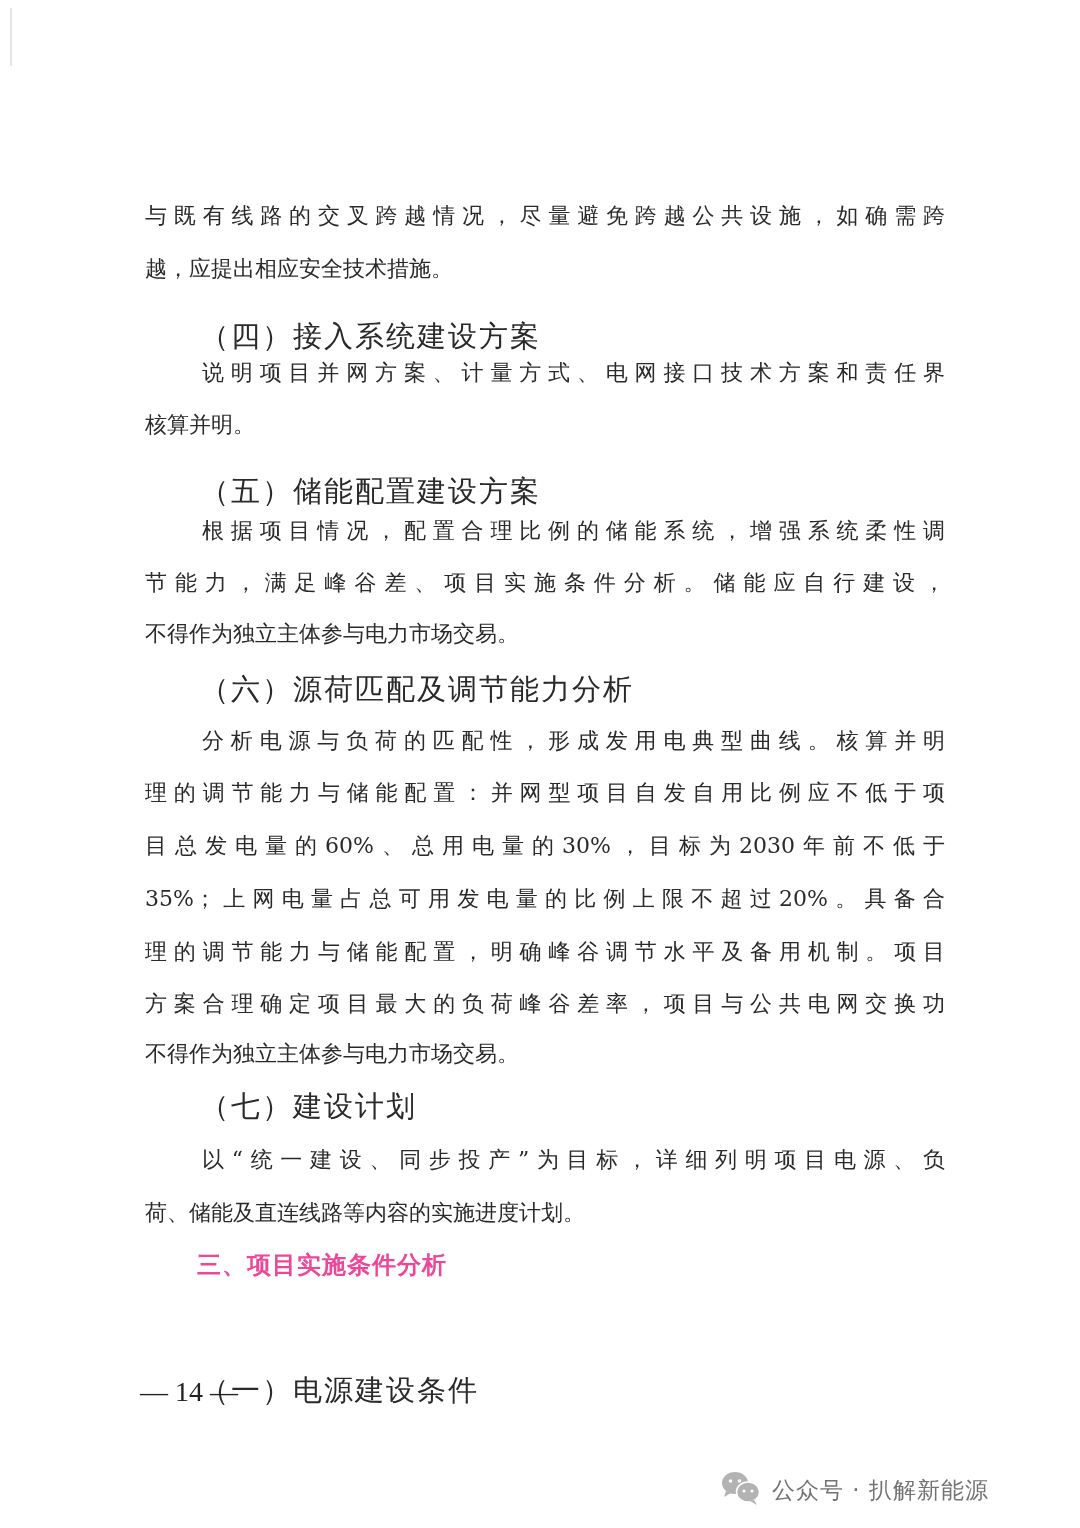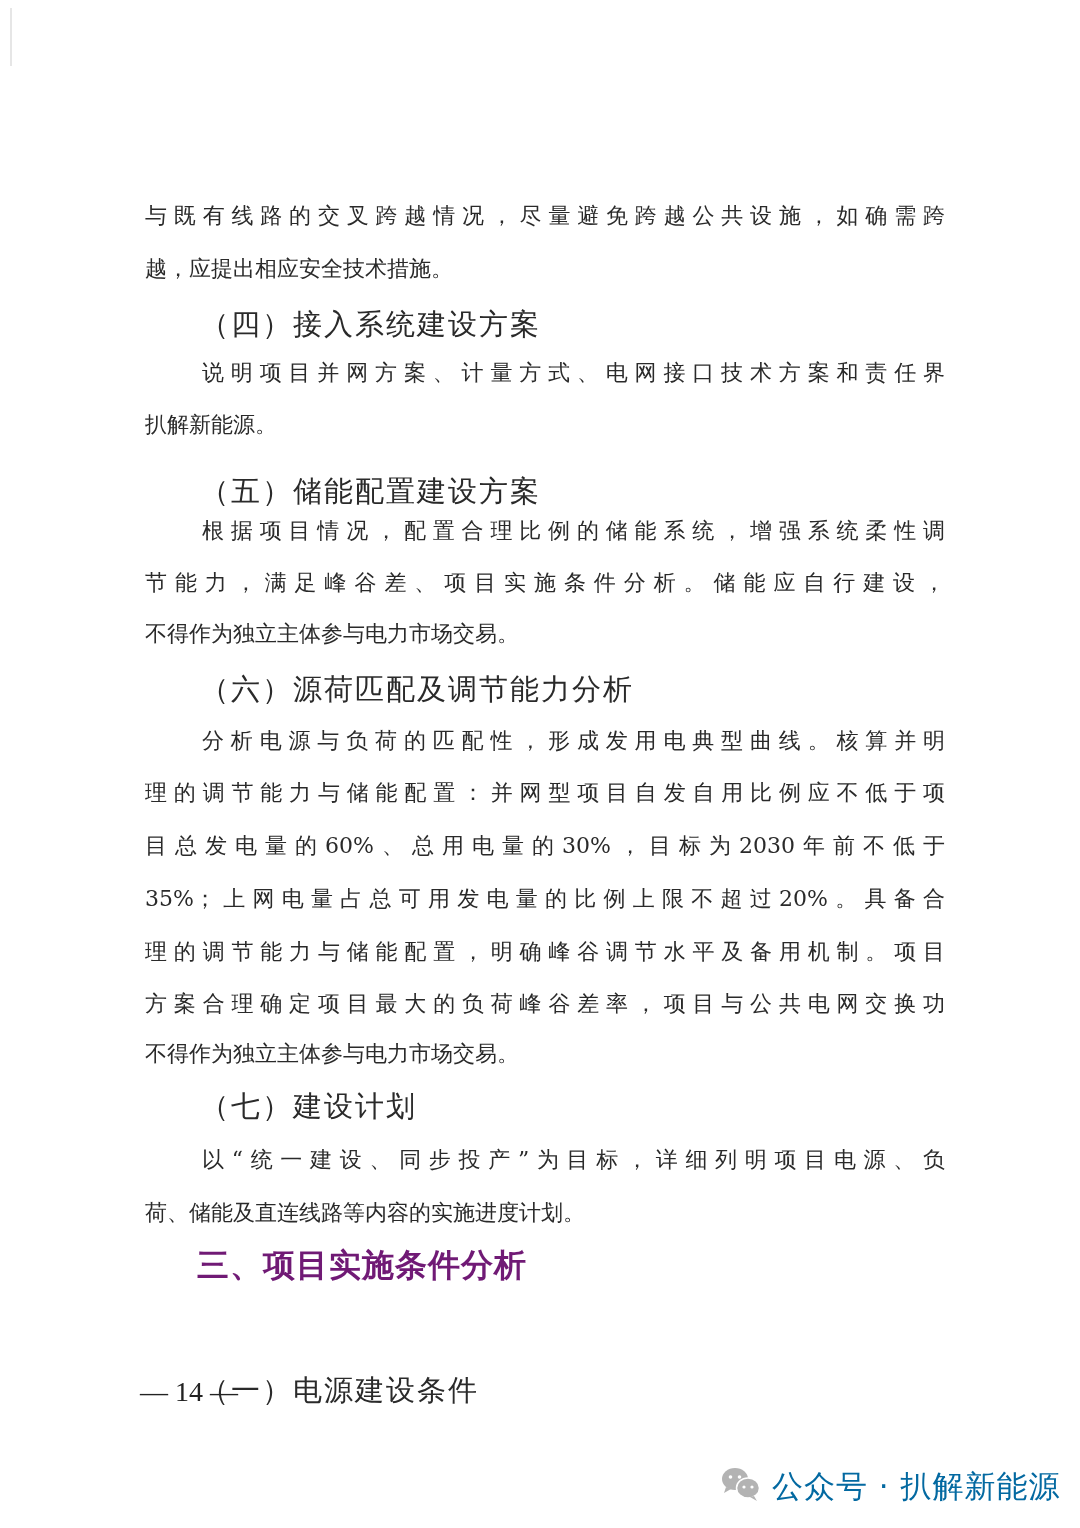--- a/index.html
+++ b/index.html
@@ -7,40 +7,40 @@
          font-family: "DejaVu Serif", "Liberation Serif", serif; color: #2a2a2a; }
   .page-edge { position: absolute; left: 10px; top: 8px; width: 2px; height: 58px; background: #e6e6e6; }
   .line { position: absolute; left: 145px; width: 800px; height: 40px; line-height: 40px;
           font-size: 22px; white-space: nowrap; text-align: justify; text-align-last: justify;
           letter-spacing: 0px; }
   .line.short { text-align-last: left; }
   .line.indent { left: 202px; width: 743px; }
   .heading { position: absolute; height: 40px; line-height: 40px; font-size: 29px; white-space: nowrap; }
   .heading.sub { left: 200px; letter-spacing: 2px; }
   .heading.major { left: 197px; font-family: "DejaVu Sans", "Liberation Sans", sans-serif;
-                   font-weight: bold; font-size: 32px; letter-spacing: 1px; color: #701a75; text-align: right; }
+                   font-weight: bold; font-size: 24px; letter-spacing: 1px; color: #ec4899; text-align: right; }
   .page-number { position: absolute; left: 140px; top: 1374px; font-size: 28px; line-height: 36px;
                  font-family: "Liberation Serif", serif; color: #222; white-space: nowrap; }
-  .watermark { position: absolute; left: 720px; top: 1466px; height: 40px; display: flex; align-items: flex-start;
-               color: #0369a1; font-family: "DejaVu Sans", "Liberation Sans", sans-serif; font-size: 31px;
+  .watermark { position: absolute; left: 720px; top: 1466px; height: 40px; display: flex; align-items: flex-end;
+               color: #737373; font-family: "DejaVu Sans", "Liberation Sans", sans-serif; font-size: 23px;
                letter-spacing: 1px; white-space: nowrap; }
   .wechat-icon { width: 42px; height: 36px; margin-right: 10px; }
 </style>
 </head>
 <body>
 
 <div class="page-edge"></div>
 
 <div>
   <div class="line" style="top:196px">与既有线路的交叉跨越情况，尽量避免跨越公共设施，如确需跨</div>
   <div class="line short" style="top:249px">越，应提出相应安全技术措施。</div>
 
-  <div class="heading sub" style="top:304px">（四）接入系统建设方案</div>
+  <div class="heading sub" style="top:316px">（四）接入系统建设方案</div>
   <div class="line indent" style="top:353px">说明项目并网方案、计量方式、电网接口技术方案和责任界</div>
-  <div class="line short" style="top:405px">扒解新能源。</div>
+  <div class="line short" style="top:405px">核算并明。</div>
 
   <div class="heading sub" style="top:471px">（五）储能配置建设方案</div>
   <div class="line indent" style="top:511px">根据项目情况，配置合理比例的储能系统，增强系统柔性调</div>
   <div class="line" style="top:563px">节能力，满足峰谷差、项目实施条件分析。储能应自行建设，</div>
   <div class="line short" style="top:614px">不得作为独立主体参与电力市场交易。</div>
 
   <div class="heading sub" style="top:669px">（六）源荷匹配及调节能力分析</div>
   <div class="line indent" style="top:721px">分析电源与负荷的匹配性，形成发用电典型曲线。核算并明</div>
   <div class="line" style="top:773px">理的调节能力与储能配置：并网型项目自发自用比例应不低于项</div>
   <div class="line" style="top:826px">目总发电量的60%、总用电量的30%，目标为2030年前不低于</div>

